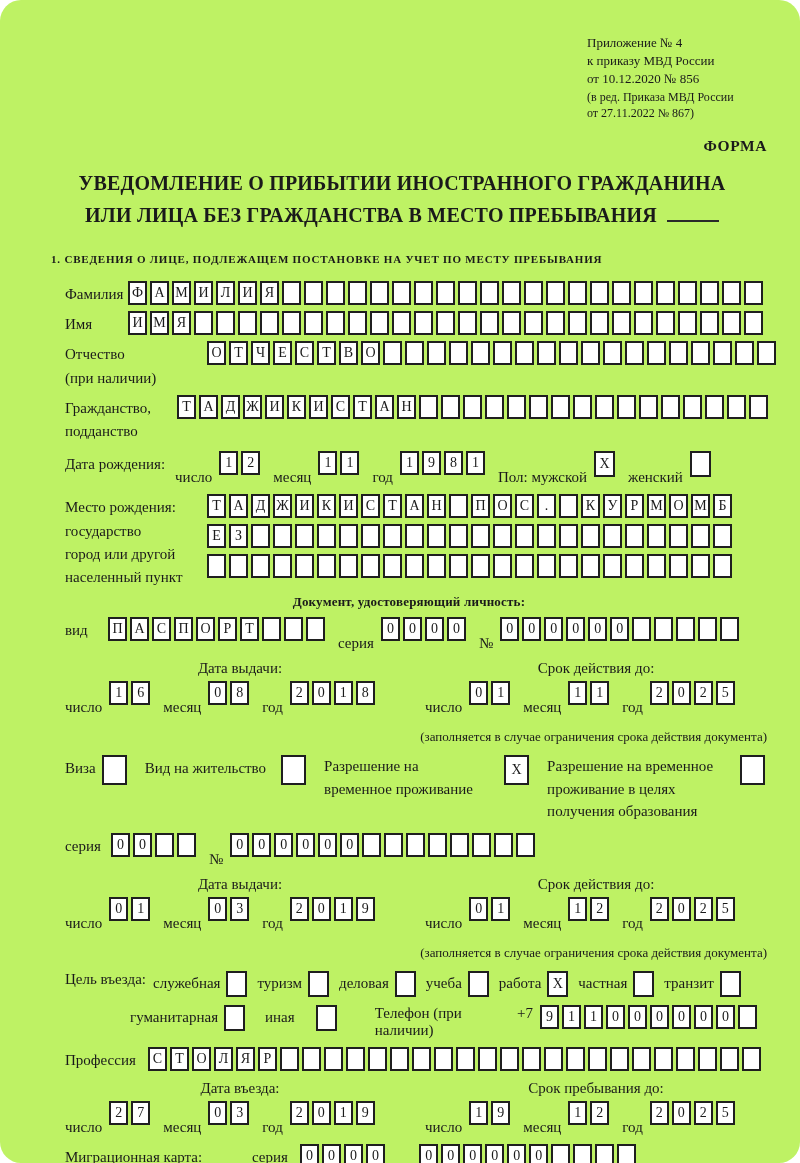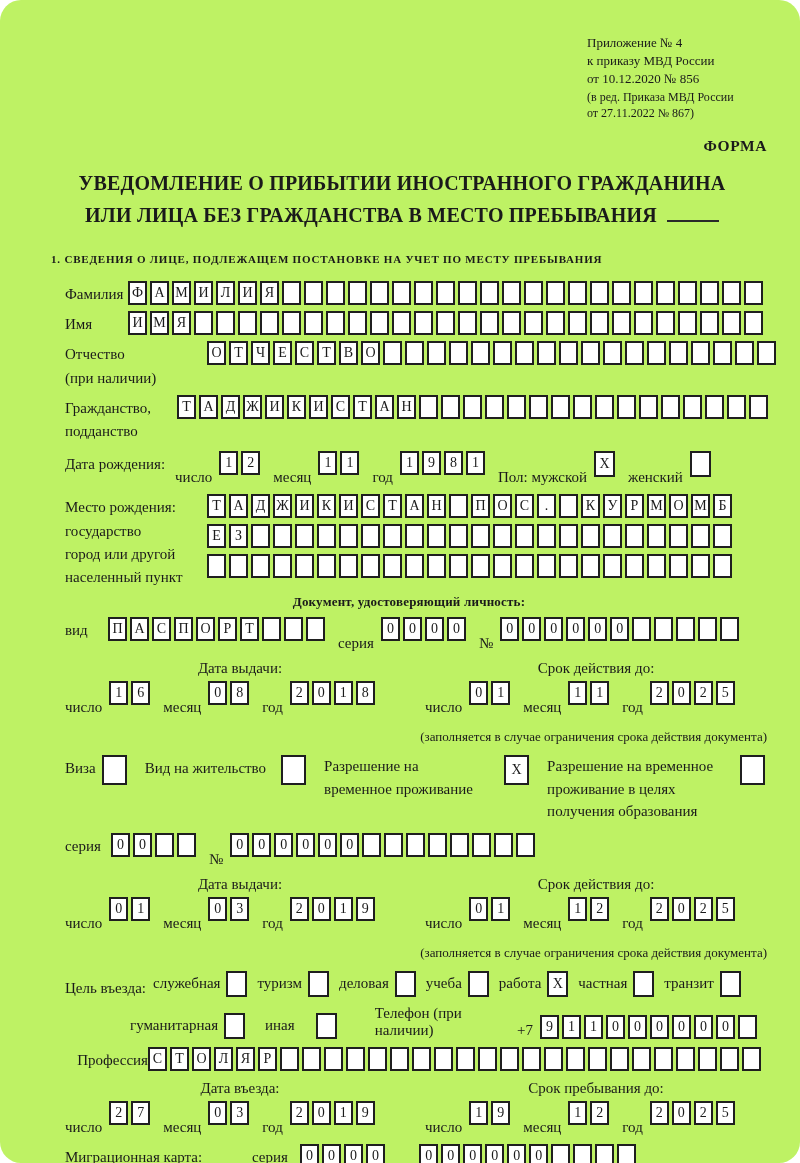--- a/index.html
+++ b/index.html
@@ -11,21 +11,21 @@
   }
   .appendix { margin-left:auto; width:180px; font-size:13px; line-height:1.4; }
   .appendix .sub { font-size:12px; line-height:1.35; }
   .forma { text-align:right; font-weight:bold; font-size:15.5px; margin-top:16px; letter-spacing:0.6px; }
   .title { text-align:center; font-weight:bold; font-size:20px; margin-top:12px; margin-left:-28px; line-height:1.6; letter-spacing:0.2px; }
   .title-underline { display:inline-block; width:52px; border-bottom:2px solid #2a2a2a; margin-left:10px; }
   .sect { font-weight:bold; font-size:11px; margin:22px 0 16px -14px; letter-spacing:0.8px; white-space:nowrap; }
 
   .frow { display:flex; align-items:flex-start; margin-bottom:5px; }
   .flabel { font-size:15px; line-height:1.55; padding-top:2px; flex:0 0 auto; }
-  .w63{width:63px;} .w112{width:112px;} .w142{width:142px;} .w113{width:113px;} .w83{width:83px;text-align:right;} .w187{width:187px;}
+  .w63{width:63px;} .w112{width:112px;} .w142{width:142px;} .w113{width:113px;} .w83{width:83px;} .w187{width:187px;}
   .cells { display:flex; flex:0 0 auto; flex-wrap:nowrap; }
   .cell {
     box-sizing:border-box; flex:0 0 auto; width:19px; height:24px;
     border:2px solid #1f1f1f; margin-right:3px; background:#fff;
     display:flex; align-items:center; justify-content:center;
     font-size:14px; line-height:1;
   }
   .cellcol > .cells { margin-bottom:6px; }
   .cb .cell { width:21px; height:26px; }
   .cb-lg .cell { width:25px; height:30px; }
@@ -39,21 +39,21 @@
   .dhead { text-align:center; font-size:15px; margin-bottom:4px; }
   .note-r { text-align:right; font-size:13px; margin-top:13px; margin-bottom:10px; }
   .intro { font-size:15px; line-height:1.8; margin-top:4px; }
   .doc-head { text-align:center; font-weight:bold; font-size:13px; margin:4px 0 7px -14px; letter-spacing:0.2px; }
 
   .visa-row { align-items:flex-start; margin-top:8px; margin-bottom:10px; }
   .visa-row > * { margin-right:15px; }
   .opt-text { font-size:15px; text-align:left; line-height:1.5; flex:0 0 auto; }
   .w165{width:165px;} .w178{width:178px;}
 
-  .prow { display:flex; align-items:flex-end; font-size:15px; margin-bottom:8px;font-family:Liberation Serif, serif; }
+  .prow { display:flex; align-items:flex-start; font-size:15px; margin-bottom:8px;font-family:Liberation Serif, serif; }
   .prow > * { margin-right:7px; }
   .opt { display:flex; align-items:center; }
   .opt > span:first-child { margin-right:6px; }
   .indent { margin-left:65px; }
   .mt8 { margin-top:8px; }
 </style>
 </head>
 <body>
 
 <div class="page">

